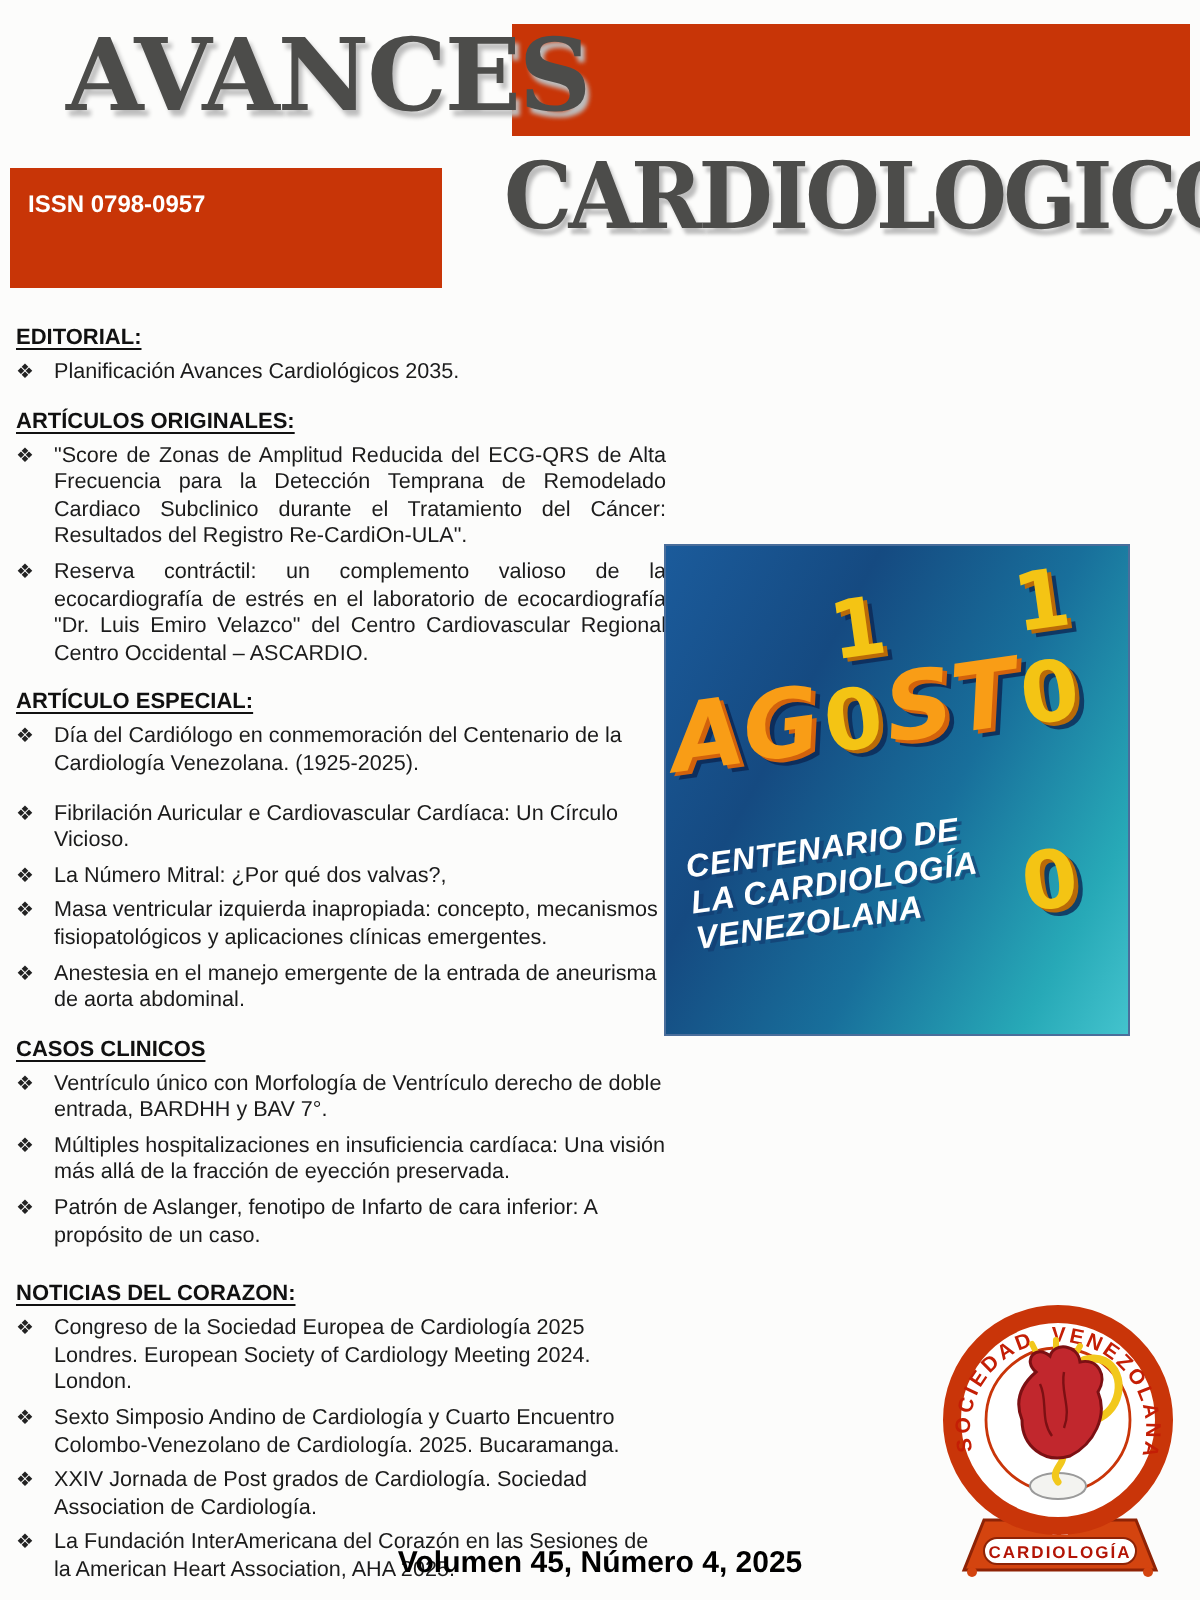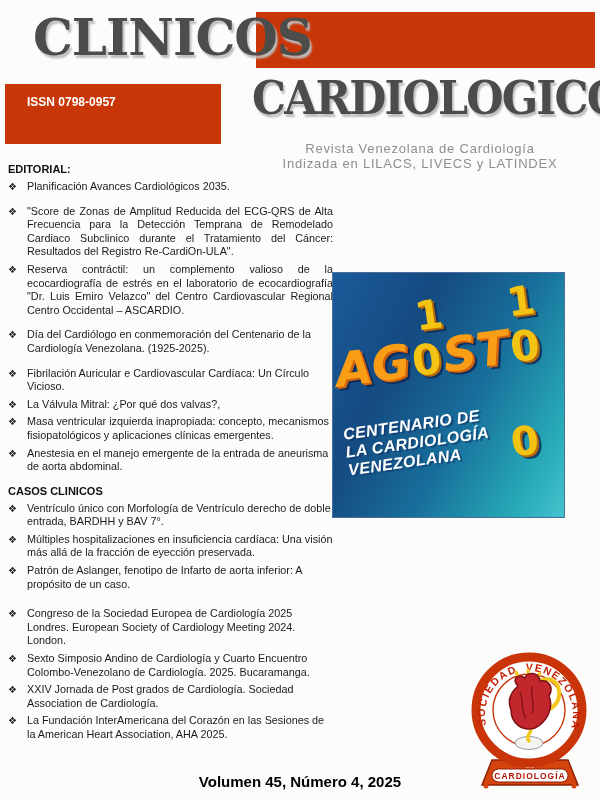--- a/index.html
+++ b/index.html
@@ -3,32 +3,32 @@
 <meta charset="utf-8">
 <style>
   html,body{margin:0;padding:0;}
   .page{
     position:relative;width:600px;height:800px;background:#fcfcfb;overflow:hidden;
     font-family:"Liberation Sans",sans-serif;color:#1c1c1c;
   }
   
   .bar-top{position:absolute;left:256px;top:12px;width:339px;height:56px;background:#c83507;}
   .bar-issn{position:absolute;left:5px;top:84px;width:216px;height:60px;background:#c83507;
-    color:#fff;font-weight:bold;font-size:12px;line-height:1.55;padding:9px 0 0 22px;box-sizing:border-box;}
+    color:#fff;font-weight:bold;font-size:12px;line-height:1.55;padding:9px 0 0 9px;box-sizing:border-box;}
   .t-avances{position:absolute;left:33px;top:13px;font-family:"DejaVu Serif",serif;font-weight:bold;
     font-size:50px;line-height:1;color:#4c4c4a;letter-spacing:-1px;text-shadow:2px 3px 2px #bdbdbd;}
   .t-cardio{position:absolute;left:252px;top:75px;font-family:"DejaVu Serif",serif;font-weight:bold;
     font-size:46px;line-height:1;color:#4c4c4a;letter-spacing:-2px;text-shadow:2px 3px 2px #bdbdbd;
     transform:scaleX(.93);transform-origin:left top;white-space:nowrap;}
   .subtitle{position:absolute;left:250px;top:141px;width:340px;text-align:center;
     color:#8e8e8e;font-size:13px;line-height:1.18;letter-spacing:.8px;}
   
   .toc{position:absolute;left:8px;top:163px;width:325px;}
   .section{margin-bottom:11px;}
-  .sec-head{font-size:11px;font-weight:bold;text-underline-offset:2px;
+  .sec-head{font-size:11px;font-weight:bold;text-decoration:underline;text-underline-offset:2px;
     margin-bottom:5px;color:#111;}
   .item{display:flex;gap:7px;margin-bottom:4px;font-size:10.8px;line-height:1.26;color:#1b1b1b;}
   .item .bullet{flex:0 0 12px;font-size:10px;line-height:1.35;color:#222;}
   .item.justify .itext{text-align:justify;}
   .itext{flex:1;}
   .gap-before{margin-top:16px;}
   
   .poster{position:absolute;left:332px;top:272px;width:233px;height:246px;
     border:1px solid #4a6e9b;box-sizing:border-box;overflow:hidden;
     background:linear-gradient(118deg,#1b5b9b 0%,#154a81 30%,#186f9b 58%,#27a9b7 85%,#43c3cd 100%);}
@@ -50,62 +50,60 @@
     font-size:15px;font-weight:bold;color:#000;}
   
   .logo{position:absolute;left:462px;top:650px;width:136px;height:142px;}
 </style>
 </head>
 <body>
 
 <div class="page">
 
   <div class="bar-top"></div>
-  <div class="t-avances">CLINICOS</div>
+  <div class="t-avances">AVANCES</div>
   <div class="bar-issn">
     <div>ISSN 0798-0957</div>
   </div>
   <div class="t-cardio">CARDIOLOGICOS</div>
-  <div class="subtitle">
-    <div>Revista Venezolana de Cardiología</div>
-    <div>Indizada en LILACS, LIVECS y LATINDEX</div>
-  </div>
 
   <div class="toc">
       <div class="section">
         <div class="sec-head">EDITORIAL:</div>
         <div class="item">
           <span class="bullet">❖</span>
           <span class="itext">Planificación Avances Cardiológicos 2035.</span>
         </div>
       </div>
       <div class="section">
+        <div class="sec-head">ARTÍCULOS ORIGINALES:</div>
         <div class="item justify">
           <span class="bullet">❖</span>
           <span class="itext">"Score de Zonas de Amplitud Reducida del ECG-QRS de Alta Frecuencia para la Detección Temprana de Remodelado Cardiaco Subclinico durante el Tratamiento del Cáncer: Resultados del Registro Re-CardiOn-ULA".</span>
         </div>
         <div class="item justify">
           <span class="bullet">❖</span>
           <span class="itext">Reserva contráctil: un complemento valioso de la ecocardiografía de estrés en el laboratorio de ecocardiografía "Dr. Luis Emiro Velazco" del Centro Cardiovascular Regional Centro Occidental – ASCARDIO.</span>
         </div>
       </div>
       <div class="section">
+        <div class="sec-head">ARTÍCULO ESPECIAL:</div>
         <div class="item">
           <span class="bullet">❖</span>
           <span class="itext">Día del Cardiólogo en conmemoración del Centenario de la Cardiología Venezolana.   (1925-2025).</span>
         </div>
       </div>
       <div class="section">
         <div class="item">
           <span class="bullet">❖</span>
           <span class="itext">Fibrilación Auricular e Cardiovascular Cardíaca: Un Círculo Vicioso.</span>
         </div>
         <div class="item">
           <span class="bullet">❖</span>
-          <span class="itext">La Válvula Mitral: ¿Por qué dos valvas?,</span>
+          <span class="itext">La Número Mitral: ¿Por qué dos valvas?,</span>
         </div>
         <div class="item">
           <span class="bullet">❖</span>
           <span class="itext">Masa ventricular izquierda inapropiada: concepto, mecanismos fisiopatológicos y aplicaciones clínicas emergentes.</span>
         </div>
         <div class="item">
           <span class="bullet">❖</span>
           <span class="itext">Anestesia en el manejo emergente de la entrada de aneurisma de aorta abdominal.</span>
         </div>
       </div>
@@ -114,24 +112,25 @@
         <div class="item">
           <span class="bullet">❖</span>
           <span class="itext">Ventrículo único con Morfología de Ventrículo derecho de doble entrada, BARDHH y BAV 7°.</span>
         </div>
         <div class="item">
           <span class="bullet">❖</span>
           <span class="itext">Múltiples hospitalizaciones en insuficiencia cardíaca: Una visión más allá de la fracción de eyección preservada.</span>
         </div>
         <div class="item">
           <span class="bullet">❖</span>
-          <span class="itext">Patrón de Aslanger, fenotipo de Infarto de aorta inferior: A propósito de un caso.</span>
+          <span class="itext">Patrón de Aslanger, fenotipo de Infarto de cara inferior: A propósito de un caso.</span>
         </div>
       </div>
       <div class="section gap-before">
+        <div class="sec-head">NOTICIAS DEL CORAZON:</div>
         <div class="item">
           <span class="bullet">❖</span>
           <span class="itext">Congreso de la Sociedad Europea de Cardiología 2025 Londres. European Society of Cardiology Meeting 2024. London.</span>
         </div>
         <div class="item">
           <span class="bullet">❖</span>
           <span class="itext">Sexto Simposio Andino de Cardiología y Cuarto Encuentro Colombo-Venezolano de Cardiología. 2025. Bucaramanga.</span>
         </div>
         <div class="item">
           <span class="bullet">❖</span>

